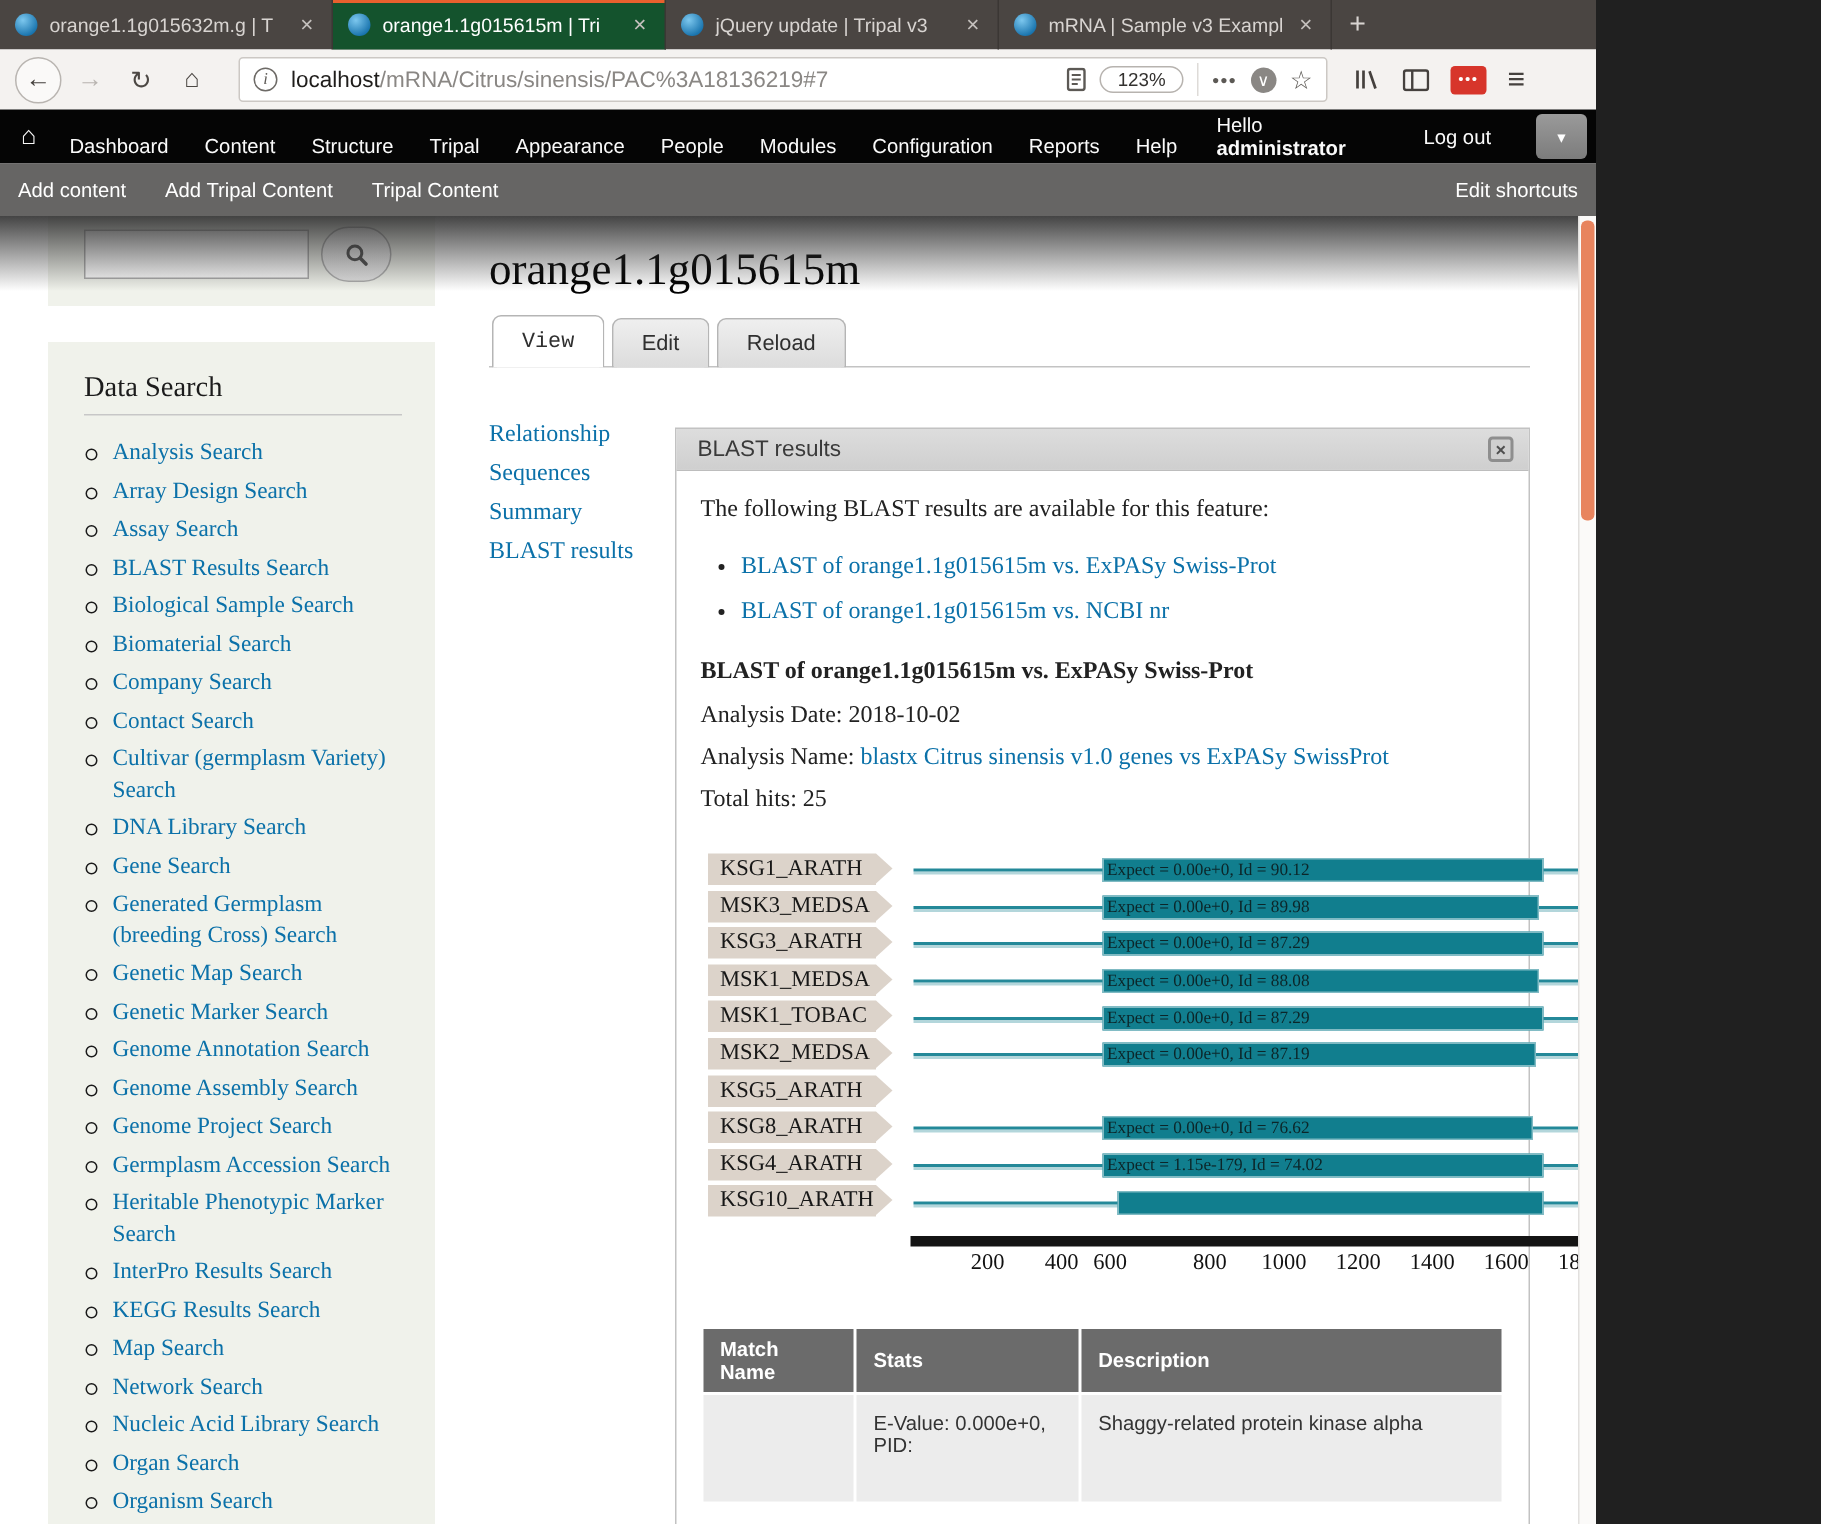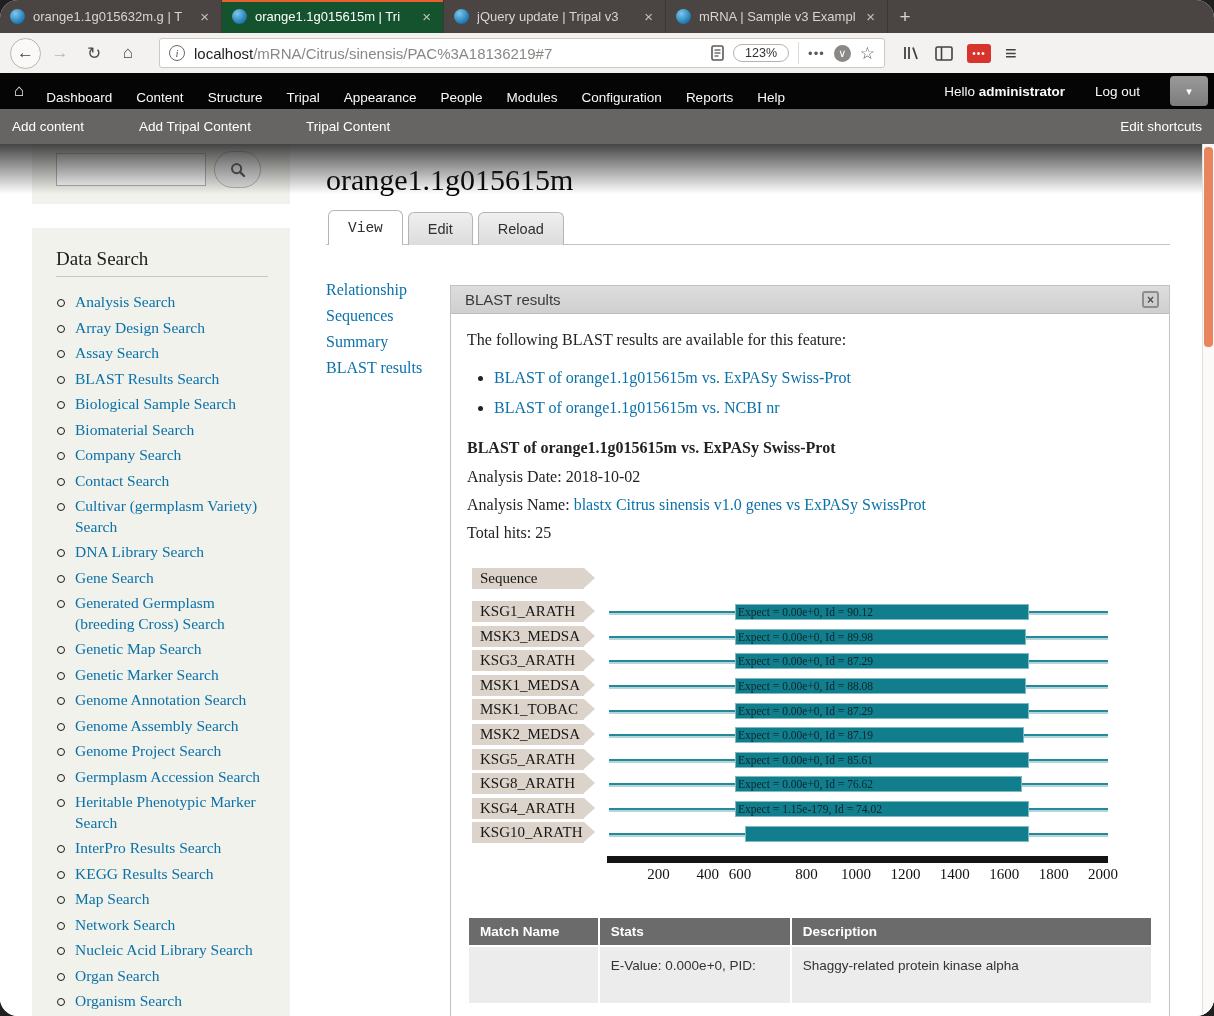--- a/index.html
+++ b/index.html
@@ -1,19 +1,19 @@
 <!DOCTYPE html>
 <html><head>
 <meta charset="utf-8">
 <style>
   * { box-sizing: border-box; }
   html,body { margin:0; padding:0; background:#202020; }
   .window {
-    width:1214px; height:1016px; position:relative; overflow:hidden;
-    background:#fff; font-family:"Liberation Sans", sans-serif;border-radius:18px;
+    width:1064px; height:1016px; position:relative; overflow:hidden;
+    background:#fff; font-family:"Liberation Sans", sans-serif;
   }
 
   
   .tabbar { height:33px; background:#4a4542; display:flex; align-items:stretch; }
   .tab { width:222px; display:flex; align-items:center; gap:8px; padding:0 10px;
          color:#d8d4d1; font-size:13px; position:relative; border-right:1px solid #3b3734; cursor:default; }
   .tab .t-title { flex:1; white-space:nowrap; overflow:hidden; }
   .tab .t-close { color:#c4c0bd; font-size:15px; padding:0 2px; }
   .tab.active { background:#14532d; color:#fff; }
   .tab.active::before { content:""; position:absolute; top:0; left:0; right:0; height:2px; background:#e9602e; }
@@ -247,21 +247,21 @@
         <span class="a-item">Help</span>
       </div>
     <div class="a-right">
       <span class="a-hello"><span>Hello </span><b>administrator</b></span>
       <span class="a-item">Log out</span>
       <span class="a-toggle">▾</span>
     </div>
   </div>
 
   <div class="shortcutbar">
-    <div id="shortcut-items" style="display:flex;gap:29px;">
+    <div id="shortcut-items" style="display:flex;">
         <span class="s-item">Add content</span>
         <span class="s-item">Add Tripal Content</span>
         <span class="s-item">Tripal Content</span>
       </div>
     <span class="s-edit">Edit shortcuts</span>
   </div>
 
   <div class="page">
     <div class="scrollbar">
       <div class="scroll-thumb"></div>
@@ -344,23 +344,20 @@
                   <li><a class="blue">BLAST of orange1.1g015615m vs. ExPASy Swiss-Prot</a></li>
                   <li><a class="blue">BLAST of orange1.1g015615m vs. NCBI nr</a></li>
                 </ul>
 
               <div class="report-heading">BLAST of orange1.1g015615m vs. ExPASy Swiss-Prot</div>
               <p class="meta"><span>Analysis Date: </span><span>2018-10-02</span></p>
               <p class="meta"><span>Analysis Name: </span><a class="blue">blastx Citrus sinensis v1.0 genes vs ExPASy SwissProt</a></p>
               <p class="meta"><span>Total hits: </span><span>25</span></p>
 
               <div class="viewer">
-                <div class="seq-tag-row">
-                  <span class="tag">Sequence</span>
-                </div>
                 <div class="tracks" id="tracks">
                     <div class="track-row">
                       <span class="tag">KSG1_ARATH</span>
                       <div class="rail">
                         <div class="line"></div>
                         <div class="bar" style="left: 125.985px; width: 293.965px;"></div>
                         <span class="note" style="left: 125.985px;">Expect = 0.00e+0, Id = 90.12</span>
                       </div>
                     </div>
                     <div class="track-row">
@@ -398,25 +395,20 @@
                     <div class="track-row">
                       <span class="tag">MSK2_MEDSA</span>
                       <div class="rail">
                         <div class="line"></div>
                         <div class="bar" style="left: 125.985px; width: 289.025px;"></div>
                         <span class="note" style="left: 125.985px;">Expect = 0.00e+0, Id = 87.19</span>
                       </div>
                     </div>
                     <div class="track-row">
                       <span class="tag">KSG5_ARATH</span>
-                      <div class="rail">
-                        <div class="line"></div>
-                        <div class="bar" style="left: 125.985px; width: 293.965px;"></div>
-                        <span class="note" style="left: 125.985px;">Expect = 0.00e+0, Id = 85.61</span>
-                      </div>
                     </div>
                     <div class="track-row">
                       <span class="tag">KSG8_ARATH</span>
                       <div class="rail">
                         <div class="line"></div>
                         <div class="bar" style="left: 125.985px; width: 286.554px;"></div>
                         <span class="note" style="left: 125.985px;">Expect = 0.00e+0, Id = 76.62</span>
                       </div>
                     </div>
                     <div class="track-row">

